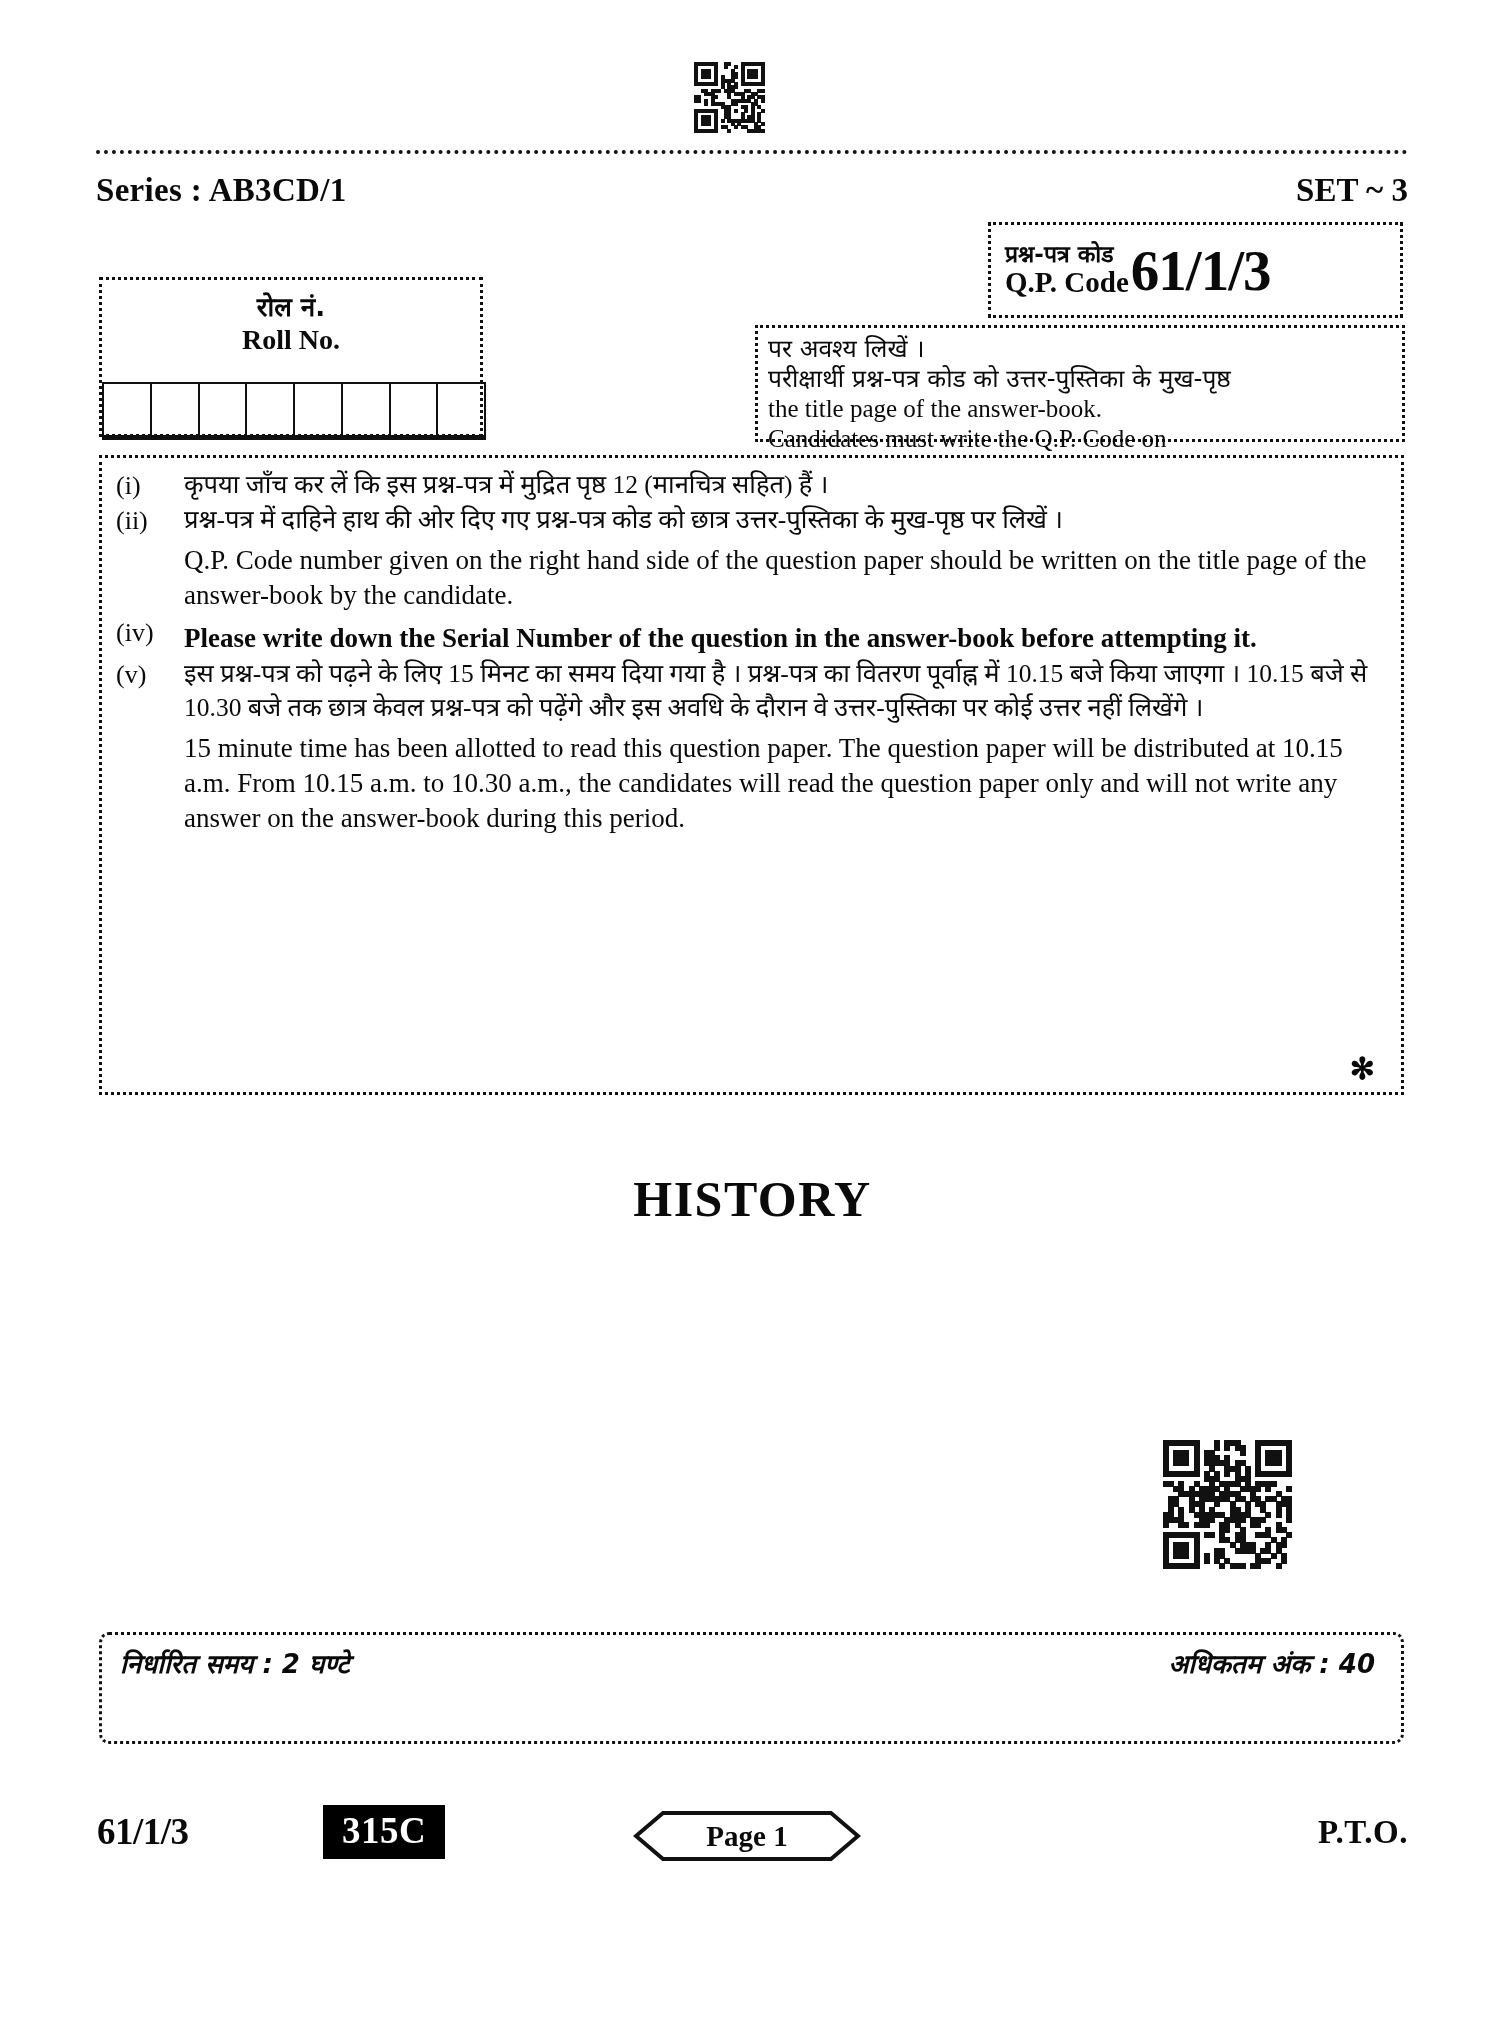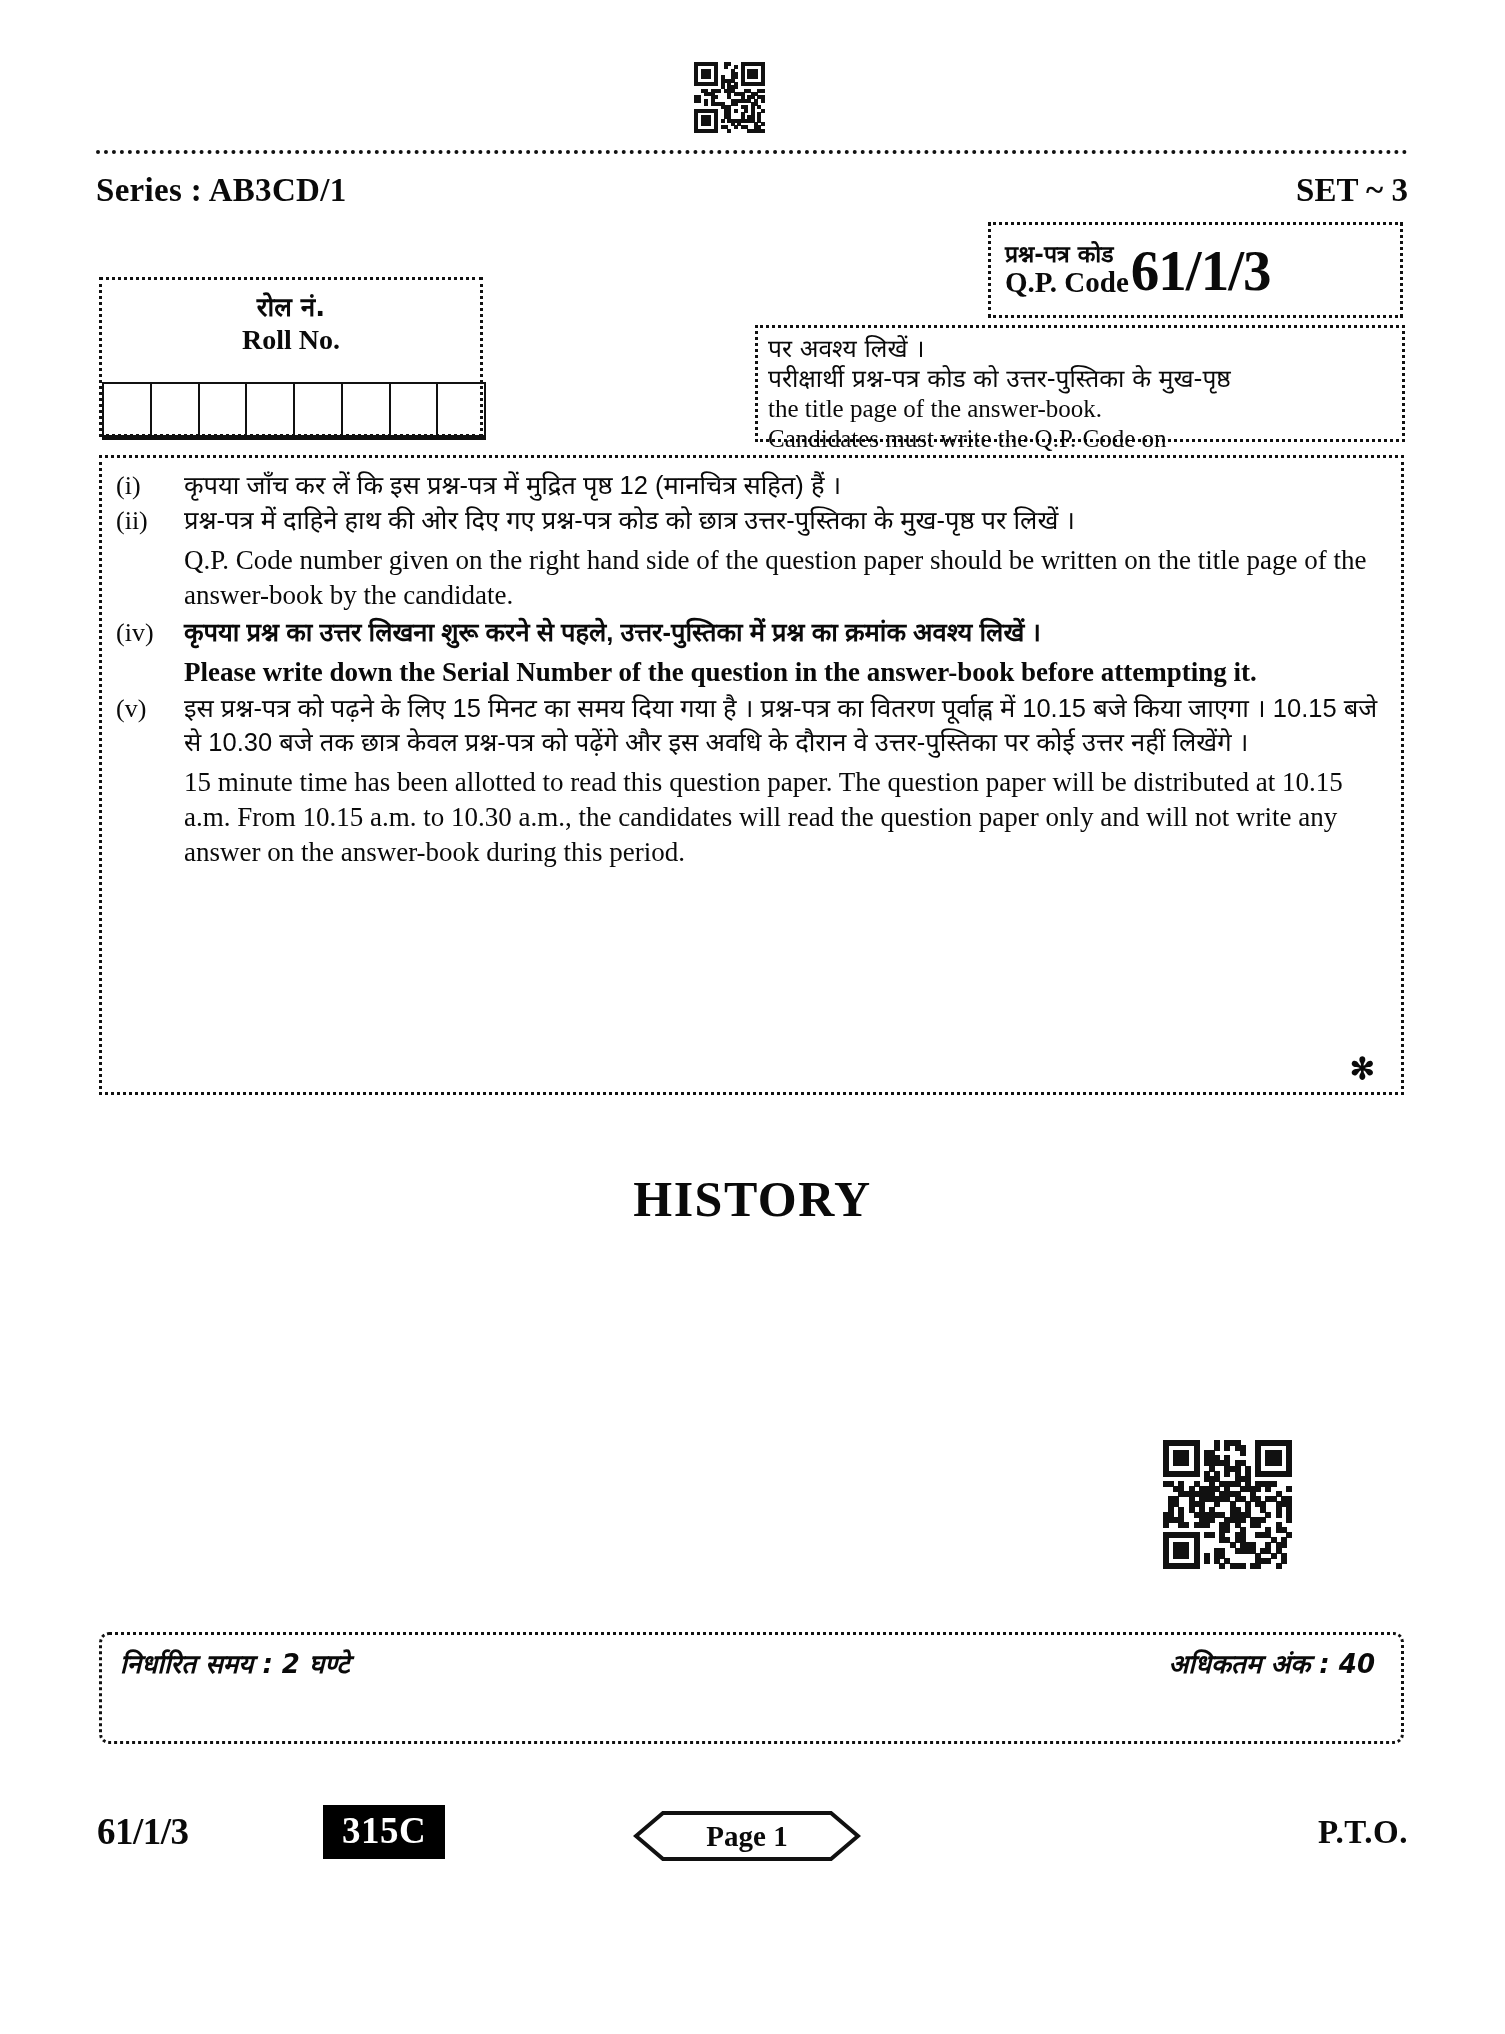--- a/index.html
+++ b/index.html
@@ -188,21 +188,21 @@
   }
   .nmark {
     width: 68px;
     flex: 0 0 68px;
     font-size: 26px;
     padding-top: 3px;
     text-align: left;
   }
   .nbody { flex: 1 1 auto; }
   .hi {
-    font-family: Liberation Sans, sans-serif;
+    font-family: Liberation Serif, serif;
     font-size: 25.5px;
     line-height: 1.34;
   }
   .en {
     font-size: 27px;
     line-height: 1.30;
   }
   .hi.b, .en.b { font-weight: bold; }
   .sp { margin-top: 6px; }
   .star {
@@ -593,21 +593,20 @@
         <div class="nrow">
           <div class="nmark">(ii)</div>
           <div class="nbody">
             <div class="hi">प्रश्न-पत्र में दाहिने हाथ की ओर दिए गए प्रश्न-पत्र कोड को छात्र उत्तर-पुस्तिका के मुख-पृष्ठ पर लिखें ।</div>
             <div class="en sp">Q.P. Code number given on the right hand side of the question paper should be written on the title page of the answer-book by the candidate.</div>
           </div>
         </div>
         <div class="nrow">
           <div class="nmark">(iv)</div>
           <div class="nbody">
-            <div class="hi b">कृपया प्रश्न का उत्तर लिखना शुरू करने से पहले, उत्तर-पुस्तिका में प्रश्न का क्रमांक अवश्य लिखें ।</div>
             <div class="en sp b">Please write down the Serial Number of the question in the answer-book before attempting it.</div>
           </div>
         </div>
         <div class="nrow">
           <div class="nmark">(v)</div>
           <div class="nbody">
             <div class="hi">इस प्रश्न-पत्र को पढ़ने के लिए 15 मिनट का समय दिया गया है । प्रश्न-पत्र का वितरण पूर्वाह्न में 10.15 बजे किया जाएगा । 10.15 बजे से 10.30 बजे तक छात्र केवल प्रश्न-पत्र को पढ़ेंगे और इस अवधि के दौरान वे उत्तर-पुस्तिका पर कोई उत्तर नहीं लिखेंगे ।</div>
             <div class="en sp">15 minute time has been allotted to read this question paper. The question paper will be distributed at 10.15 a.m. From 10.15 a.m. to 10.30 a.m., the candidates will read the question paper only and will not write any answer on the answer-book during this period.</div>
           </div>
         </div>

